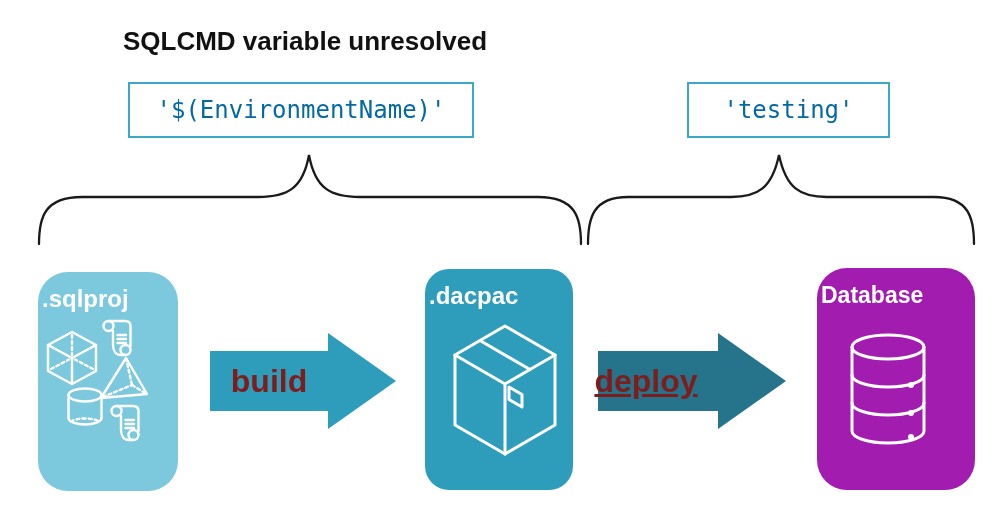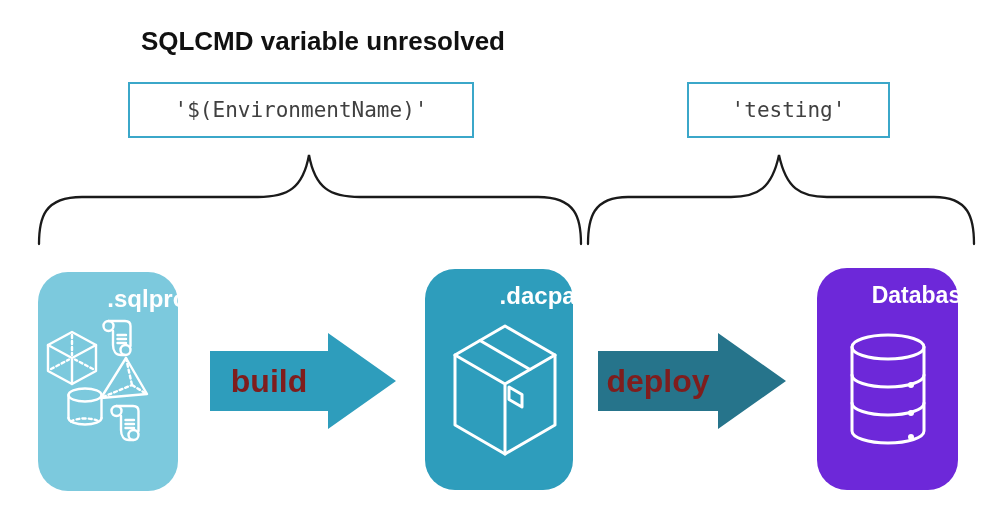--- a/index.html
+++ b/index.html
@@ -1,57 +1,57 @@
 <!DOCTYPE html>
 <html><head>
 <meta charset="utf-8">
 <style>
   html,body{margin:0;padding:0;background:#ffffff;}
   .canvas{
     position:relative;width:1000px;height:522px;background:#ffffff;
     font-family:"Liberation Sans",sans-serif;overflow:hidden;
   }
   .heading{
-    position:absolute;top:26px;width:400px;text-align:right;
+    position:absolute;top:26px;width:400px;text-align:center;
     font-size:26px;font-weight:bold;color:#111111;letter-spacing:0;
   }
   .heading.h-left{left:105px;}
   .heading.h-right{left:575px;}
   .code-box{
     position:absolute;top:82px;height:56px;border:2px solid #3ba7c9;
     background:#ffffff;display:flex;align-items:center;justify-content:center;
     box-sizing:border-box;
   }
   .code-box.b-left{left:128px;width:346px;}
   .code-box.b-right{left:671px;width:203px;margin-left:16px;}
   .code-text{
-    font-family:"DejaVu Sans Mono",monospace;font-size:21px;color:#404040;white-space:pre;
+    font-family:"DejaVu Sans Mono",monospace;font-size:24px;color:#0369a1;white-space:pre;
   }
   .overlay{position:absolute;left:0;top:0;width:1000px;height:522px;}
   .card{
     position:absolute;border-radius:30px;box-sizing:border-box;
   }
   .card-sqlproj{left:38px;top:272px;width:140px;height:219px;background:#7cc9dd;}
-  .card-dacpac{left:425px;top:269px;width:148px;height:221px;background:#2e9dbc;}
-  .card-database{left:817px;top:268px;width:141px;height:222px;background:#6d28d9;padding-left:12px;}
+  .card-dacpac{left:425px;top:269px;width:148px;height:221px;background:#2e9dbc;border-radius:24px;}
+  .card-database{left:817px;top:268px;width:158px;height:222px;background:#a21caf;padding-left:12px;}
   .card-title{
-    position:absolute;left:16px;top:13px;width:100%;text-align:right;
+    position:absolute;left:4px;top:13px;width:100%;text-align:left;
     color:#ffffff;font-weight:bold;font-size:24px;
   }
   .card-database .card-title{font-size:23px;top:14px;}
   .node-icon{position:absolute;}
   .icon-cluster{left:5px;top:42px;}
   .icon-package{left:22px;top:53px;}
   .icon-database{left:21px;top:65px;}
   .arrow-label{
     position:absolute;top:351px;height:60px;display:flex;align-items:center;justify-content:center;
     color:#7f1d1d;font-weight:bold;font-size:32px;
   }
   .arrow-label.l-build{left:210px;width:118px;}
-  .arrow-label.l-deploy{left:598px;width:120px;}
+  .arrow-label.l-deploy{left:586px;width:120px;text-decoration:underline;}
   svg .wicon{stroke:#ffffff;fill:none;stroke-width:2.4;stroke-linecap:round;stroke-linejoin:round;}
   svg .wicon-thick{stroke:#ffffff;fill:none;stroke-width:3;stroke-linecap:round;stroke-linejoin:round;}
   svg .dash{stroke-dasharray:3 3;}
   svg .brace{stroke:#1a1a1a;fill:none;stroke-width:2.3;stroke-linecap:round;}
 </style>
 </head>
 <body>
 
 <div class="canvas">
 

